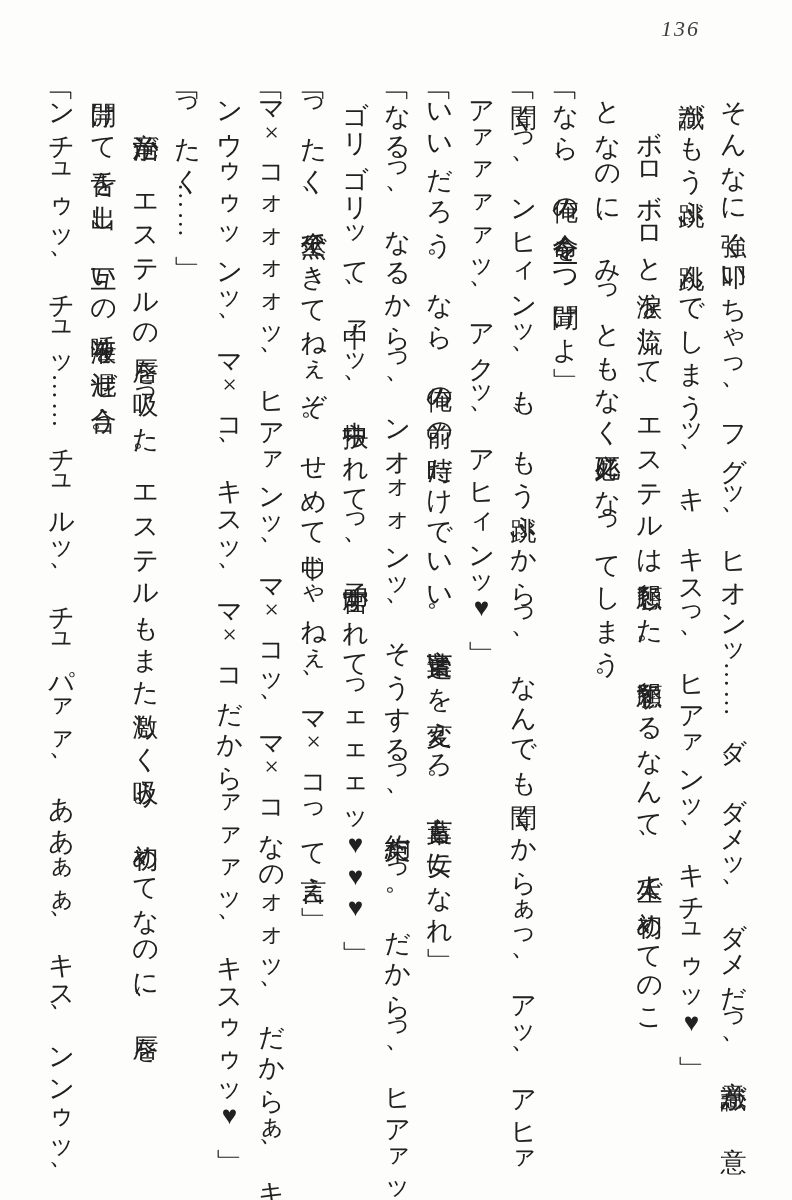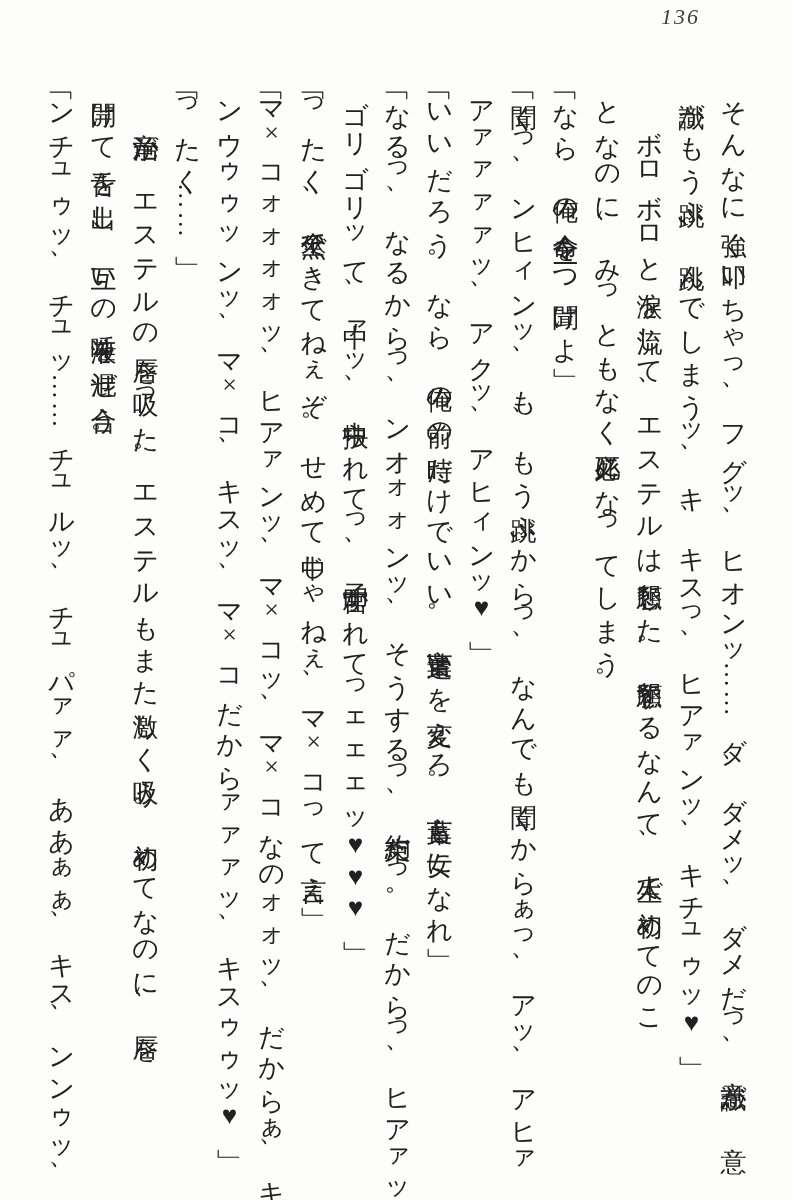--- a/index.html
+++ b/index.html
@@ -11,21 +11,21 @@
     position: relative;
     width: 792px;
     height: 1200px;
     margin: 0 auto;
     background: #fdfdfc;
     overflow: hidden;
     font-family: "Liberation Serif", "DejaVu Serif", serif;
   }
   .page-number {
     position: absolute;
-    top: 4px;
+    top: 16px;
     right: 92px;
     font-size: 22px;
     font-style: italic;
     letter-spacing: 2px;
     color: #3d3d3d;
   }
   .text-block {
     position: absolute;
     top: 83px;
     right: 38px;

